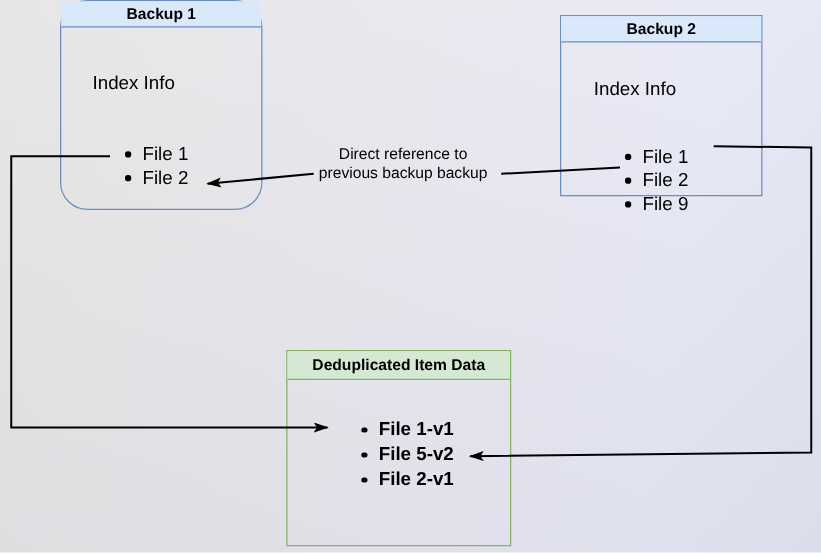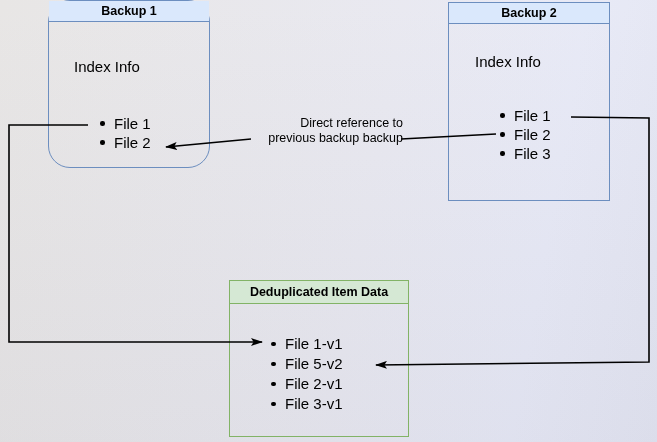--- a/index.html
+++ b/index.html
@@ -76,21 +76,21 @@
     width: 4.5px;
     height: 4.5px;
     border-radius: 50%;
     background: var(--text-color);
   }
   .annotation {
     position: absolute;
     left: 242px;
     top: 116px;
     width: 161px;
-    text-align: right;
+    text-align: center;
     font-size: 12.5px;
     line-height: 14.5px;
     white-space: nowrap;
   }
   svg.arrows {
     position: absolute;
     inset: 0;
     width: 657px;
     height: 442px;
     pointer-events: none;
@@ -98,28 +98,28 @@
   .arrow-line {
     fill: none;
     stroke: var(--arrow-color);
     stroke-width: 1.6;
     stroke-linejoin: miter;
   }
   .arrow-head { fill: var(--arrow-color); }
 
   
   #backup1 { left: 48px;  top: 0;   width: 162px; height: 168px; border-radius: 22px; }
-  #backup2 { left: 448px; top: 2px;   width: 162px; height: 199px; }
+  #backup2 { left: 448px; top: 12px;   width: 162px; height: 145px; }
   #dedup   { left: 229px; top: 280px; width: 180px; height: 157px; }
 
   #backup1 .subtitle { left: 25px; top: 56px; }
   #backup2 .subtitle { left: 26px; top: 49px; }
   #backup1 ul.file-list { left: 50px; top: 113px; }
   #backup2 ul.file-list { left: 50px; top: 103px; }
-  #dedup   ul.file-list { left: 40px; top: 53px; }
+  #dedup   ul.file-list { left: 58px; top: 53px; font-weight: bold; }
 </style>
 </head>
 <body>
 
 <div class="canvas">
 
   <div class="box blue" id="backup1">
     <div class="box-header">Backup 1</div>
     <div class="subtitle">Index Info</div>
     <ul class="file-list rows-19">
@@ -127,31 +127,30 @@
       <li>File 2</li>
     </ul>
   </div>
 
   <div class="box blue" id="backup2">
     <div class="box-header">Backup 2</div>
     <div class="subtitle">Index Info</div>
     <ul class="file-list rows-19">
       <li>File 1</li>
       <li>File 2</li>
-      <li>File 3</li>
+      <li>File 9</li>
     </ul>
   </div>
 
   <div class="box green" id="dedup">
     <div class="box-header">Deduplicated Item Data</div>
     <ul class="file-list rows-20">
       <li>File 1-v1</li>
       <li>File 5-v2</li>
       <li>File 2-v1</li>
-      <li>File 3-v1</li>
     </ul>
   </div>
 
   <div class="annotation">
     <div>Direct reference to</div>
     <div>previous backup backup</div>
   </div>
 
   <svg class="arrows" viewBox="0 0 657 442" aria-hidden="true">
     <defs>

